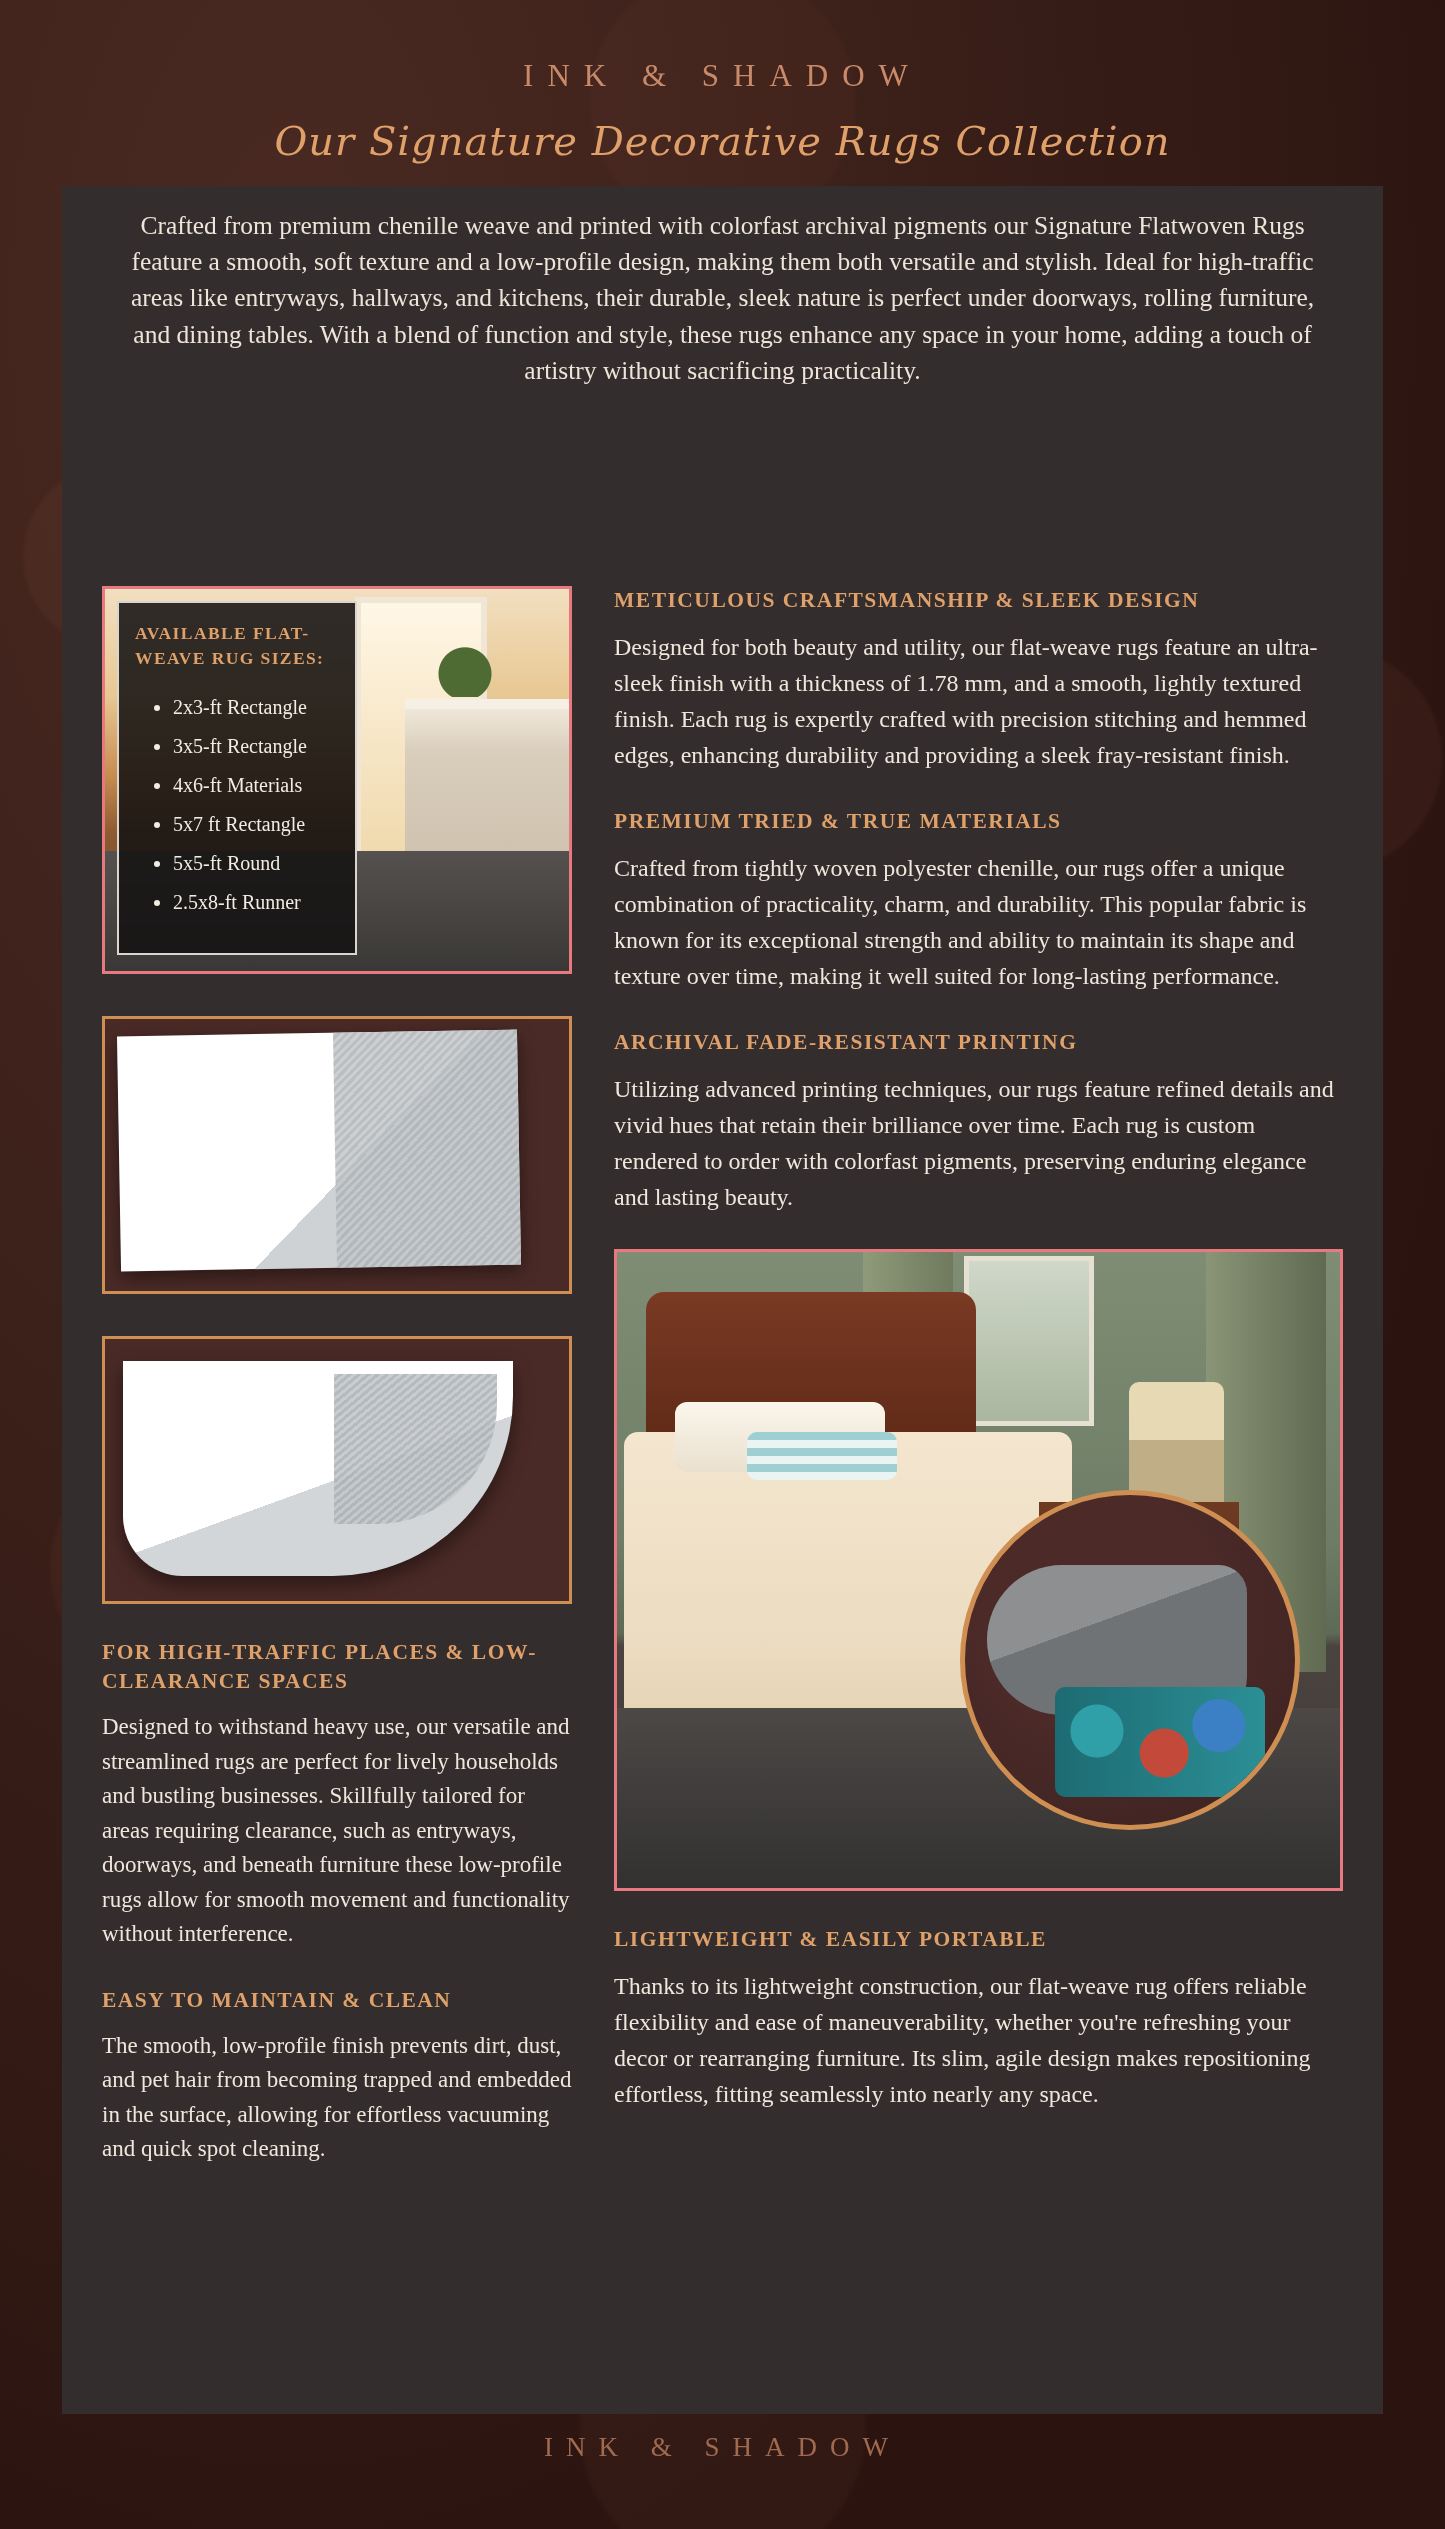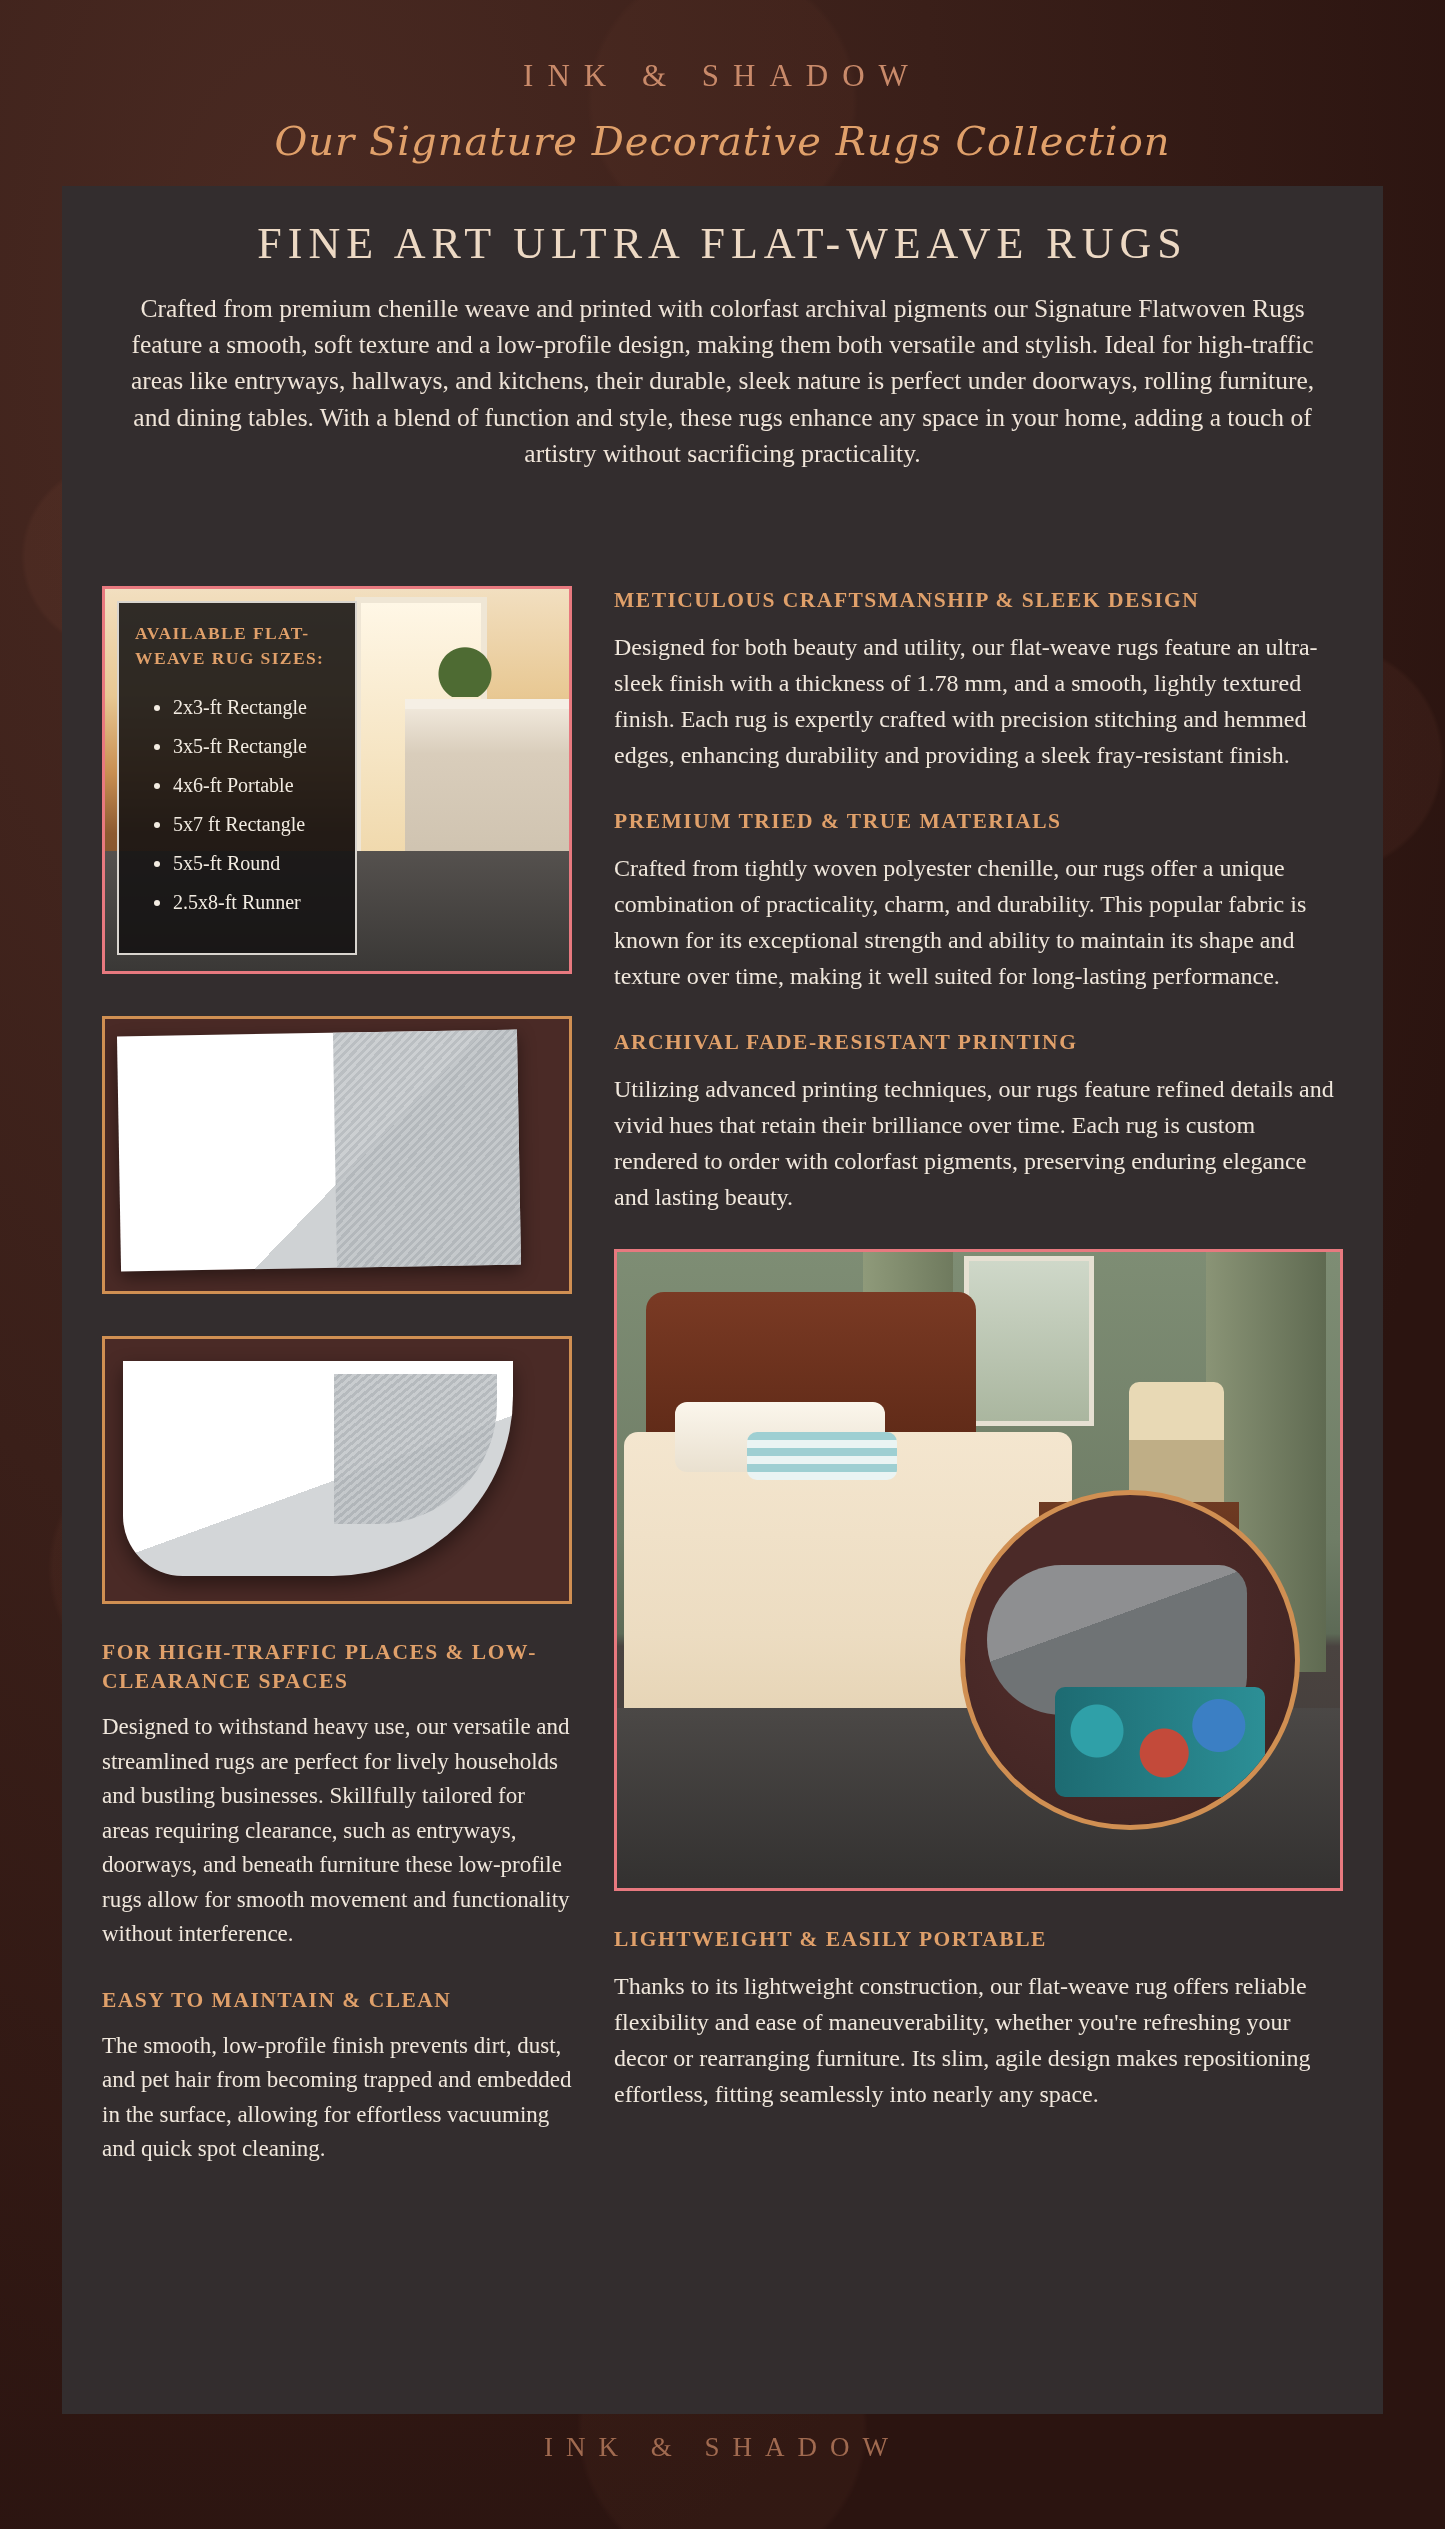--- a/index.html
+++ b/index.html
@@ -325,40 +325,39 @@
 </head>
 <body>
 
 <div class="page">
 
   <div class="brand-top">Ink &amp; Shadow</div>
   <div class="collection-title">Our Signature Decorative Rugs Collection</div>
 
   <div class="card">
 
-    <h1 class="main-heading">Fine Art Ultra Flat-Weave Rugs</h1>
     <p class="intro">Crafted from premium chenille weave and printed with colorfast archival pigments our Signature Flatwoven Rugs feature a smooth, soft texture and a low-profile design, making them both versatile and stylish. Ideal for high-traffic areas like entryways, hallways, and kitchens, their durable, sleek nature is perfect under doorways, rolling furniture, and dining tables. With a blend of function and style, these rugs enhance any space in your home, adding a touch of artistry without sacrificing practicality.</p>
 
     <div class="columns">
 
       <div class="col-left">
 
         <div class="sizes-block">
           <div class="sizes-photo">
             <div class="door"></div>
             <div class="table"></div>
             <div class="plant"></div>
             <div class="rug"></div>
           </div>
           <div class="sizes-panel">
             <h3>Available Flat-Weave Rug Sizes:</h3>
             <ul>
               <li>2x3-ft Rectangle</li>
               <li>3x5-ft Rectangle</li>
-              <li>4x6-ft Portable</li>
+              <li>4x6-ft Materials</li>
               <li>5x7 ft Rectangle</li>
               <li>5x5-ft Round</li>
               <li>2.5x8-ft Runner</li>
             </ul>
           </div>
         </div>
 
         <div class="photo-frame">
           <div class="corner-swatch"></div>
         </div>

